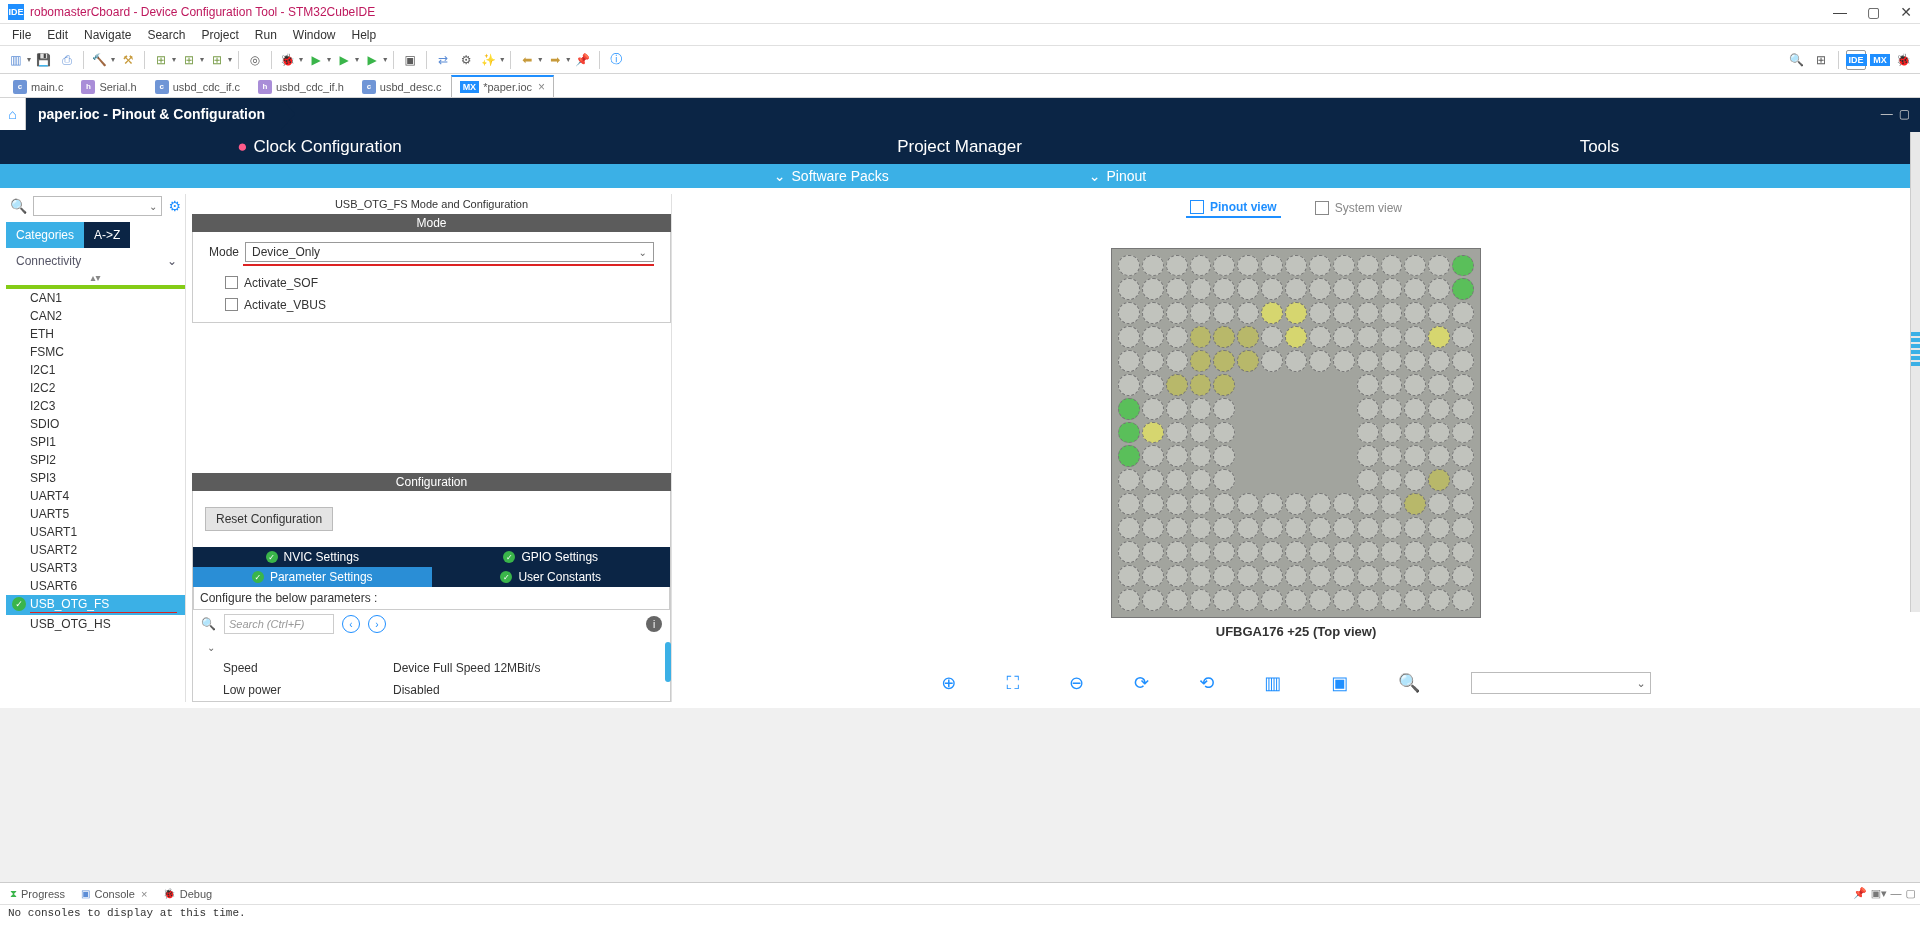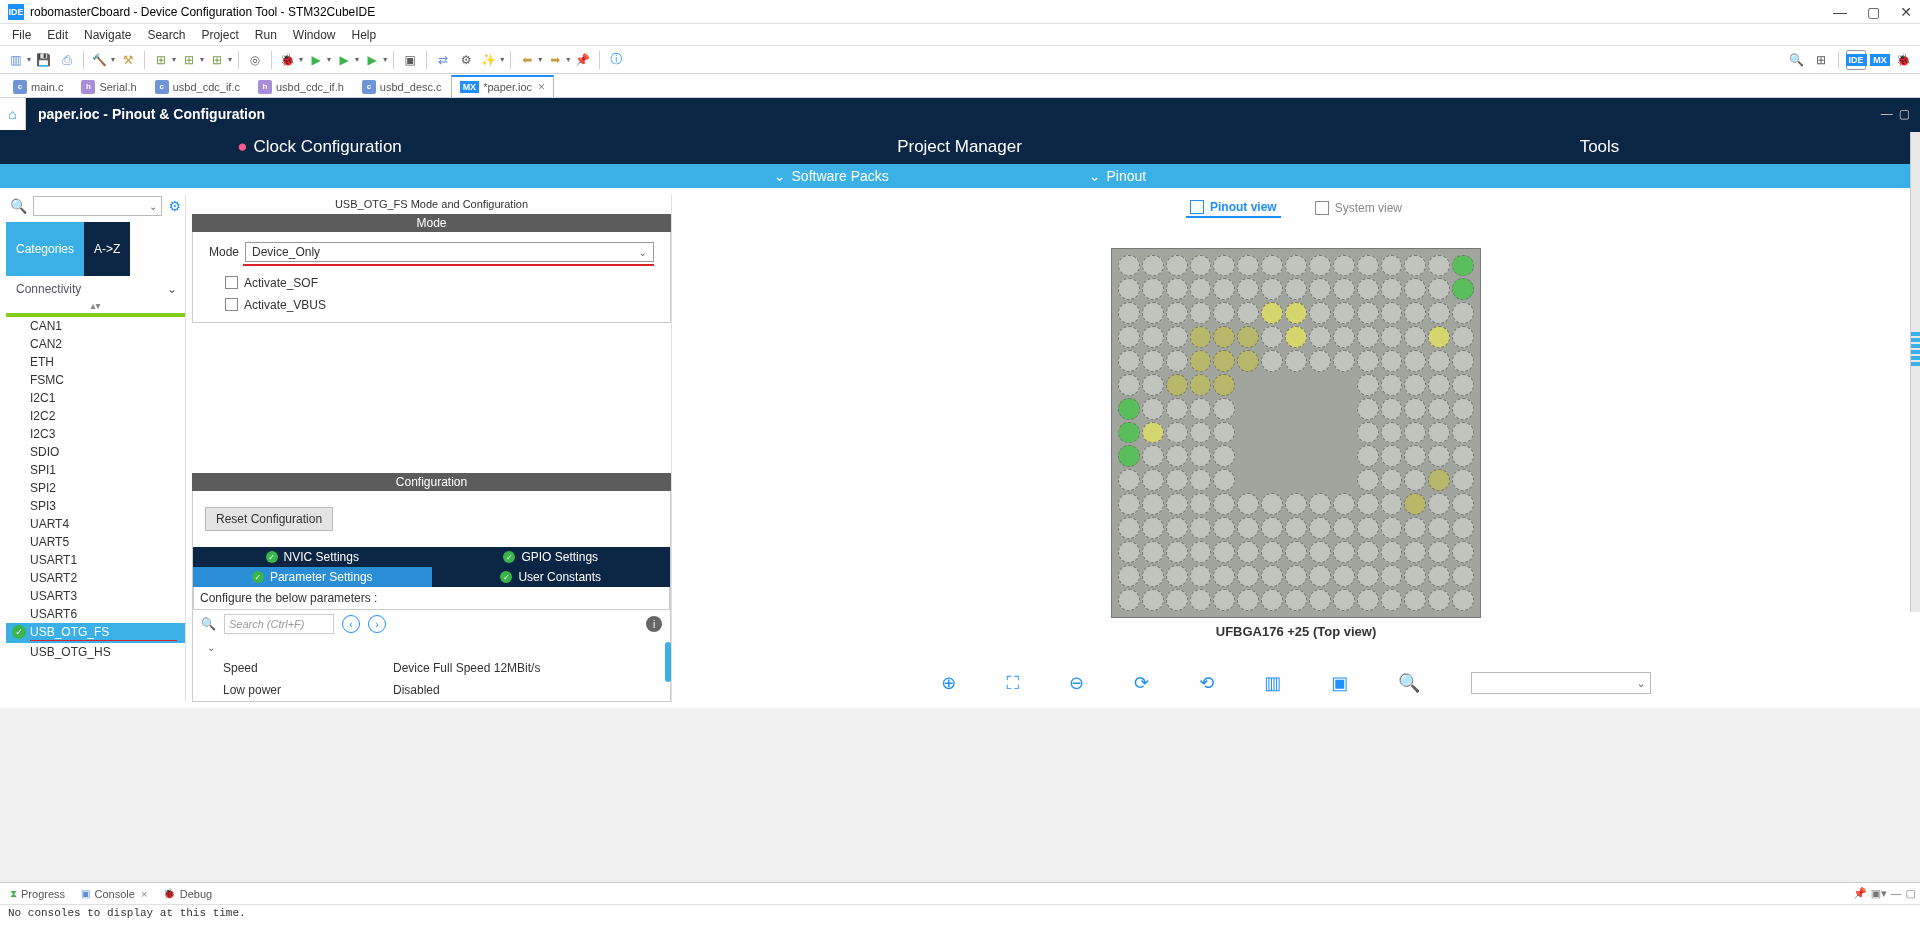--- a/index.html
+++ b/index.html
@@ -1,21 +1,21 @@
 <!DOCTYPE html>
 <html><head>
 <meta charset="utf-8">
 <style>
 * { margin: 0; padding: 0; box-sizing: border-box; font-family: "Segoe UI", Arial, sans-serif; }
 body { background: #f0f0f0; font-size: 12px; color: #333; overflow: hidden; width: 1920px; height: 936px; }
 
 
 .title-bar { height: 24px; display: flex; align-items: center; padding: 0 8px; background: #fff; border-bottom: 1px solid #e0e0e0; }
 .title-bar .ide-icon { width: 16px; height: 16px; background: #1f8fff; display: inline-flex; align-items: center; justify-content: center; color: #fff; font-size: 9px; font-weight: bold; margin-right: 6px; }
-.title-bar .title-text { color: #000000; font-size: 12px; }
+.title-bar .title-text { color: #be185d; font-size: 12px; }
 .title-bar .window-controls { margin-left: auto; display: flex; gap: 20px; color: #444; font-size: 14px; }
 .title-bar .window-controls span { cursor: pointer; }
 
 
 .menu-bar { height: 22px; display: flex; align-items: center; background: #fff; padding: 0 4px; border-bottom: 1px solid #e0e0e0; }
 .menu-bar .menu-item { padding: 2px 8px; color: #333; cursor: pointer; }
 
 
 .toolbar { height: 28px; background: #fff; border-bottom: 1px solid #d4d4d4; display: flex; align-items: center; padding: 0 6px; gap: 3px; }
 .toolbar .tb-btn { width: 20px; height: 20px; display: inline-flex; align-items: center; justify-content: center; cursor: pointer; border-radius: 2px; font-size: 12px; color: #5c5c5c; }
@@ -52,21 +52,21 @@
 
 .content-row { display: flex; height: 520px; background: #fff; padding: 6px; gap: 6px; }
 
 
 .left-col { width: 180px; display: flex; flex-direction: column; border-right: 1px solid #e0e0e0; }
 .search-row { display: flex; align-items: center; gap: 6px; padding: 2px 4px; }
 .search-icon { color: #1f8fff; font-size: 14px; }
 .search-combo { flex: 1; height: 20px; border: 1px solid #bbb; display:flex; align-items:center; justify-content:flex-end; padding:0 4px; font-size:10px; color:#666;}
 .gear-icon { color: #1f8fff; font-size: 14px; }
 .cat-tabs { display: flex; margin-top: 4px; }
-.cat-tab { padding: 20px 10px; font-size: 12px; cursor: pointer; }
+.cat-tab { padding: 6px 10px; font-size: 12px; cursor: pointer; }
 .cat-tab.active { background: #3bb0e6; color: #fff; }
 .cat-tab.inactive { background: #0b2545; color: #fff; }
 .cat-header { display: flex; align-items: center; justify-content: space-between; padding: 6px 8px 2px 10px; color: #556; font-size: 12px; cursor:pointer;}
 .cat-sort { text-align:center; color:#888; font-size:10px; padding:2px 0;}
 .cat-list { overflow-y: auto; flex: 1; border-top: 4px solid #84cc16;}
 .cat-item { padding: 2px 8px 2px 24px; font-size: 12px; cursor: pointer; position:relative;}
 .cat-item.selected { background: #3bb0e6; color: #fff; }
 .cat-item.selected::before { content:'✓'; position:absolute; left:6px; width:14px; height:14px; background:#3ab54a; border-radius:50%; color:#fff; font-size:9px; display:flex; align-items:center; justify-content:center;}
 .cat-item .underline { display:block; height:1px; background:#d22; margin-top:1px; }
 

